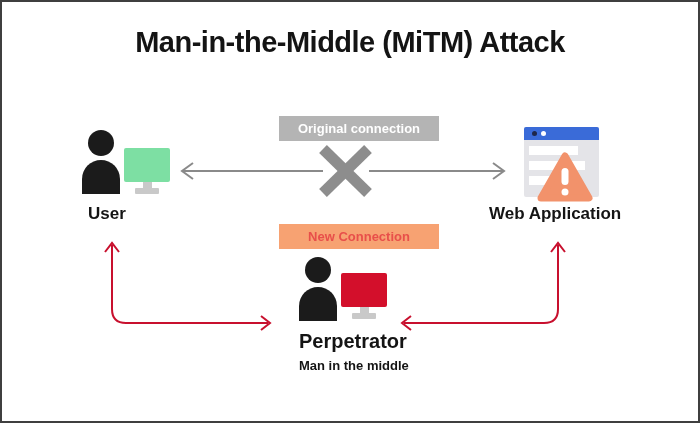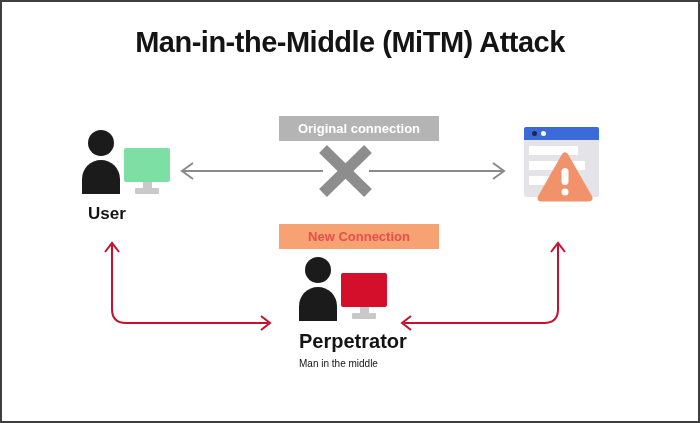--- a/index.html
+++ b/index.html
@@ -56,21 +56,21 @@
   .browser .line { position:absolute; left:5px; height:9px; background:var(--browser-line,#ffffff); }
   .browser .line1 { top:19px; width:49px; }
   .browser .line2 { top:34px; width:56px; }
   .browser .line3 { top:49px; width:49px; }
   .browser svg.warning { position:absolute; left:12px; top:24px; overflow:visible; }
 
   .node-label { position:absolute; font-weight:800; font-size:17px; }
   .label-user { left:86px; top:202px; }
   .label-webapp { left:487px; top:202px; }
   .label-perpetrator { left:297px; top:328px; font-size:20px; }
-  .sublabel { position:absolute; left:297px; top:356px; font-size:10px; font-weight:400; }
+  .sublabel { position:absolute; left:297px; top:356px; font-size:13px; font-weight:700; }
 </style>
 </head>
 <body>
 
 <div class="canvas">
 
   <h1 class="title">Man-in-the-Middle (MiTM) Attack</h1>
 
   <svg class="connectors" viewBox="0 0 700 423">
     <g>
@@ -113,20 +113,21 @@
     </div>
     <div class="line line1"></div>
     <div class="line line2"></div>
     <div class="line line3"></div>
     <svg class="warning" width="58" height="54" viewBox="0 0 58 54">
       <path d="M29 5 L53 47 L5 47 Z" fill="var(--warning-triangle,#f2926b)" stroke="var(--warning-triangle,#f2926b)" stroke-width="7" stroke-linejoin="round"></path>
       <rect x="25.5" y="17" width="7" height="17" rx="3.5" fill="var(--warning-glyph,#fff)"></rect>
       <circle cx="29" cy="41" r="3.5" fill="var(--warning-glyph,#fff)"></circle>
     </svg>
   </div>
+  <div class="node-label label-webapp">Web Application</div>
 
   <div class="badge badge-original">Original connection</div>
   <div class="badge badge-new">New Connection</div>
 
   <div class="person" style="left:297px; top:255px;">
     <div class="head"></div>
     <div class="torso"></div>
   </div>
   <div class="monitor red" style="left:339px; top:271px;">
     <div class="screen"></div>

